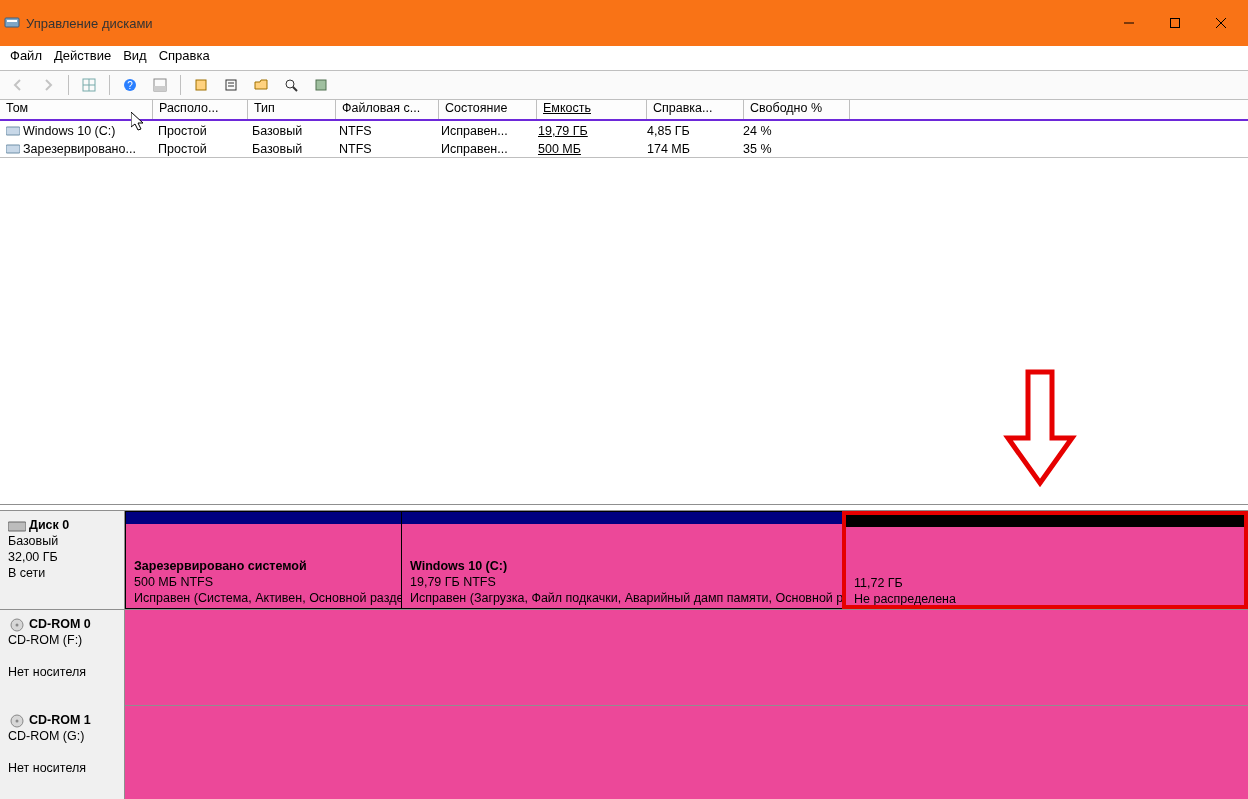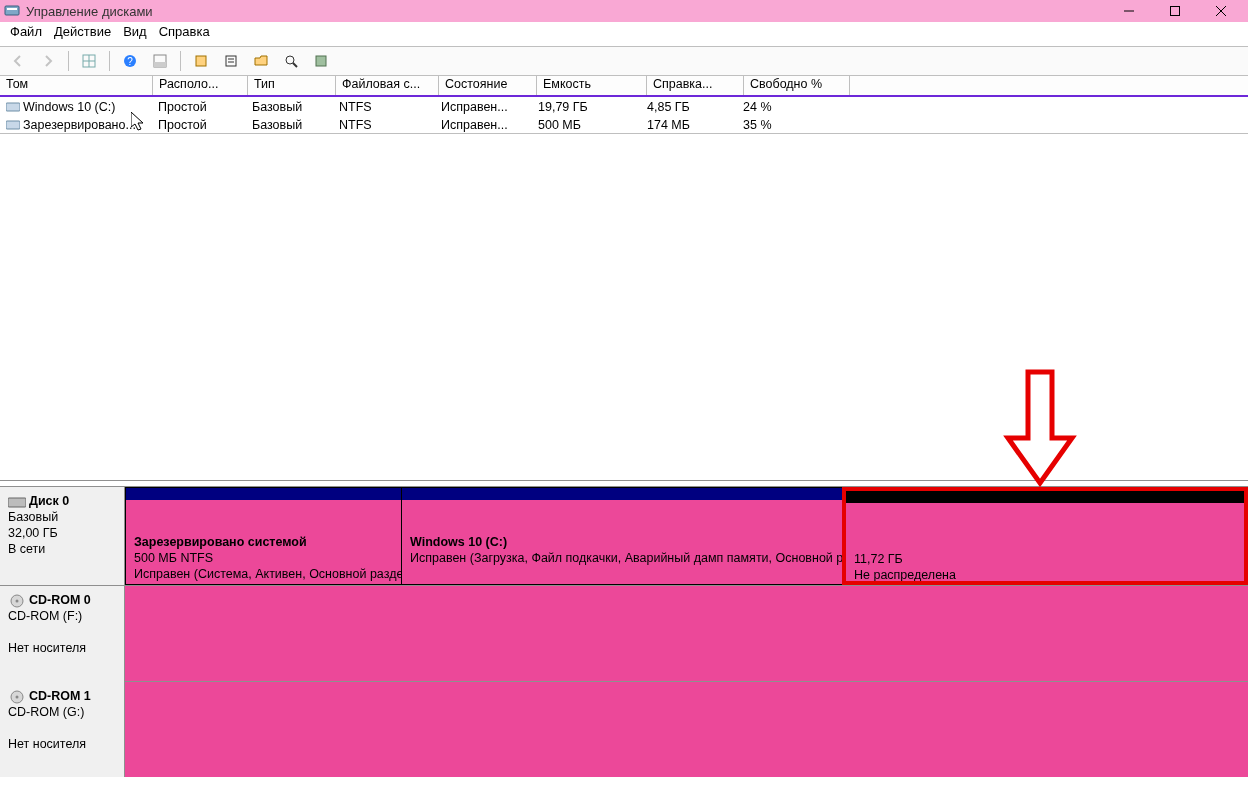--- a/index.html
+++ b/index.html
@@ -10,22 +10,22 @@
     font-family: "Segoe UI", Tahoma, sans-serif;
     font-size: 13px;
     color: #000;
     background: #fff;
     overflow: hidden;
   }
   .titlebar {
     display: flex;
     align-items: center;
     height: 22px;
-    padding: 0 4px;
-    background: #f9a8d4;
+    padding: 12px 4px;
+    background: #f97316;
   }
   .titlebar .title-icon {
     width: 16px; height: 16px;
     margin-right: 6px;
     display: inline-flex; align-items: center; justify-content: center;
   }
   .titlebar .title { flex: 0 0 auto; color:#333; }
   .titlebar .spacer { flex: 1 1 auto; }
   .winbtn {
     width: 46px; height: 22px;
@@ -85,21 +85,21 @@
     position:absolute;
     pointer-events:none;
   }
   .cursor-annot { position:absolute; pointer-events:none; }
   .root { position:relative; width:1248px; height:799px; }
   .col-tom   { width:140px; }
   .col-rasp  { width:82px; }
   .col-tip   { width:75px; }
   .col-fs    { width:90px; }
   .col-sost  { width:85px; }
-  .col-emk   { width:97px; text-align:left;}
+  .col-emk   { width:97px; text-align:left;text-decoration:underline;}
   .col-svob  { width:84px; text-align:left;}
   .col-svobp { width:93px; }
   .td.col-emk, .td.col-svob { text-align:left;}
 </style>
 </head>
 <body>
 <div class="root">
 
 <div class="titlebar">
   <span class="title-icon">
@@ -256,20 +256,21 @@
         <div class="body">
           <div class="pname">Зарезервировано системой</div>
           <div>500 МБ NTFS</div>
           <div>Исправен (Система, Активен, Основной раздел)</div>
         </div>
       </div>
       <div class="part" style="width:440px;border-right:none;">
         <div class="stripe blue"></div>
         <div class="body">
           <div class="pname">Windows 10  (C:)</div>
+          <div>19,79 ГБ NTFS</div>
           <div>Исправен (Загрузка, Файл подкачки, Аварийный дамп памяти, Основной раздел)</div>
         </div>
       </div>
       <div class="part highlight-box" style="flex:1 1 auto;">
         <div class="stripe black"></div>
         <div class="body" style="padding-top:20px;">
           <div>11,72 ГБ</div>
           <div>Не распределена</div>
         </div>
       </div>

